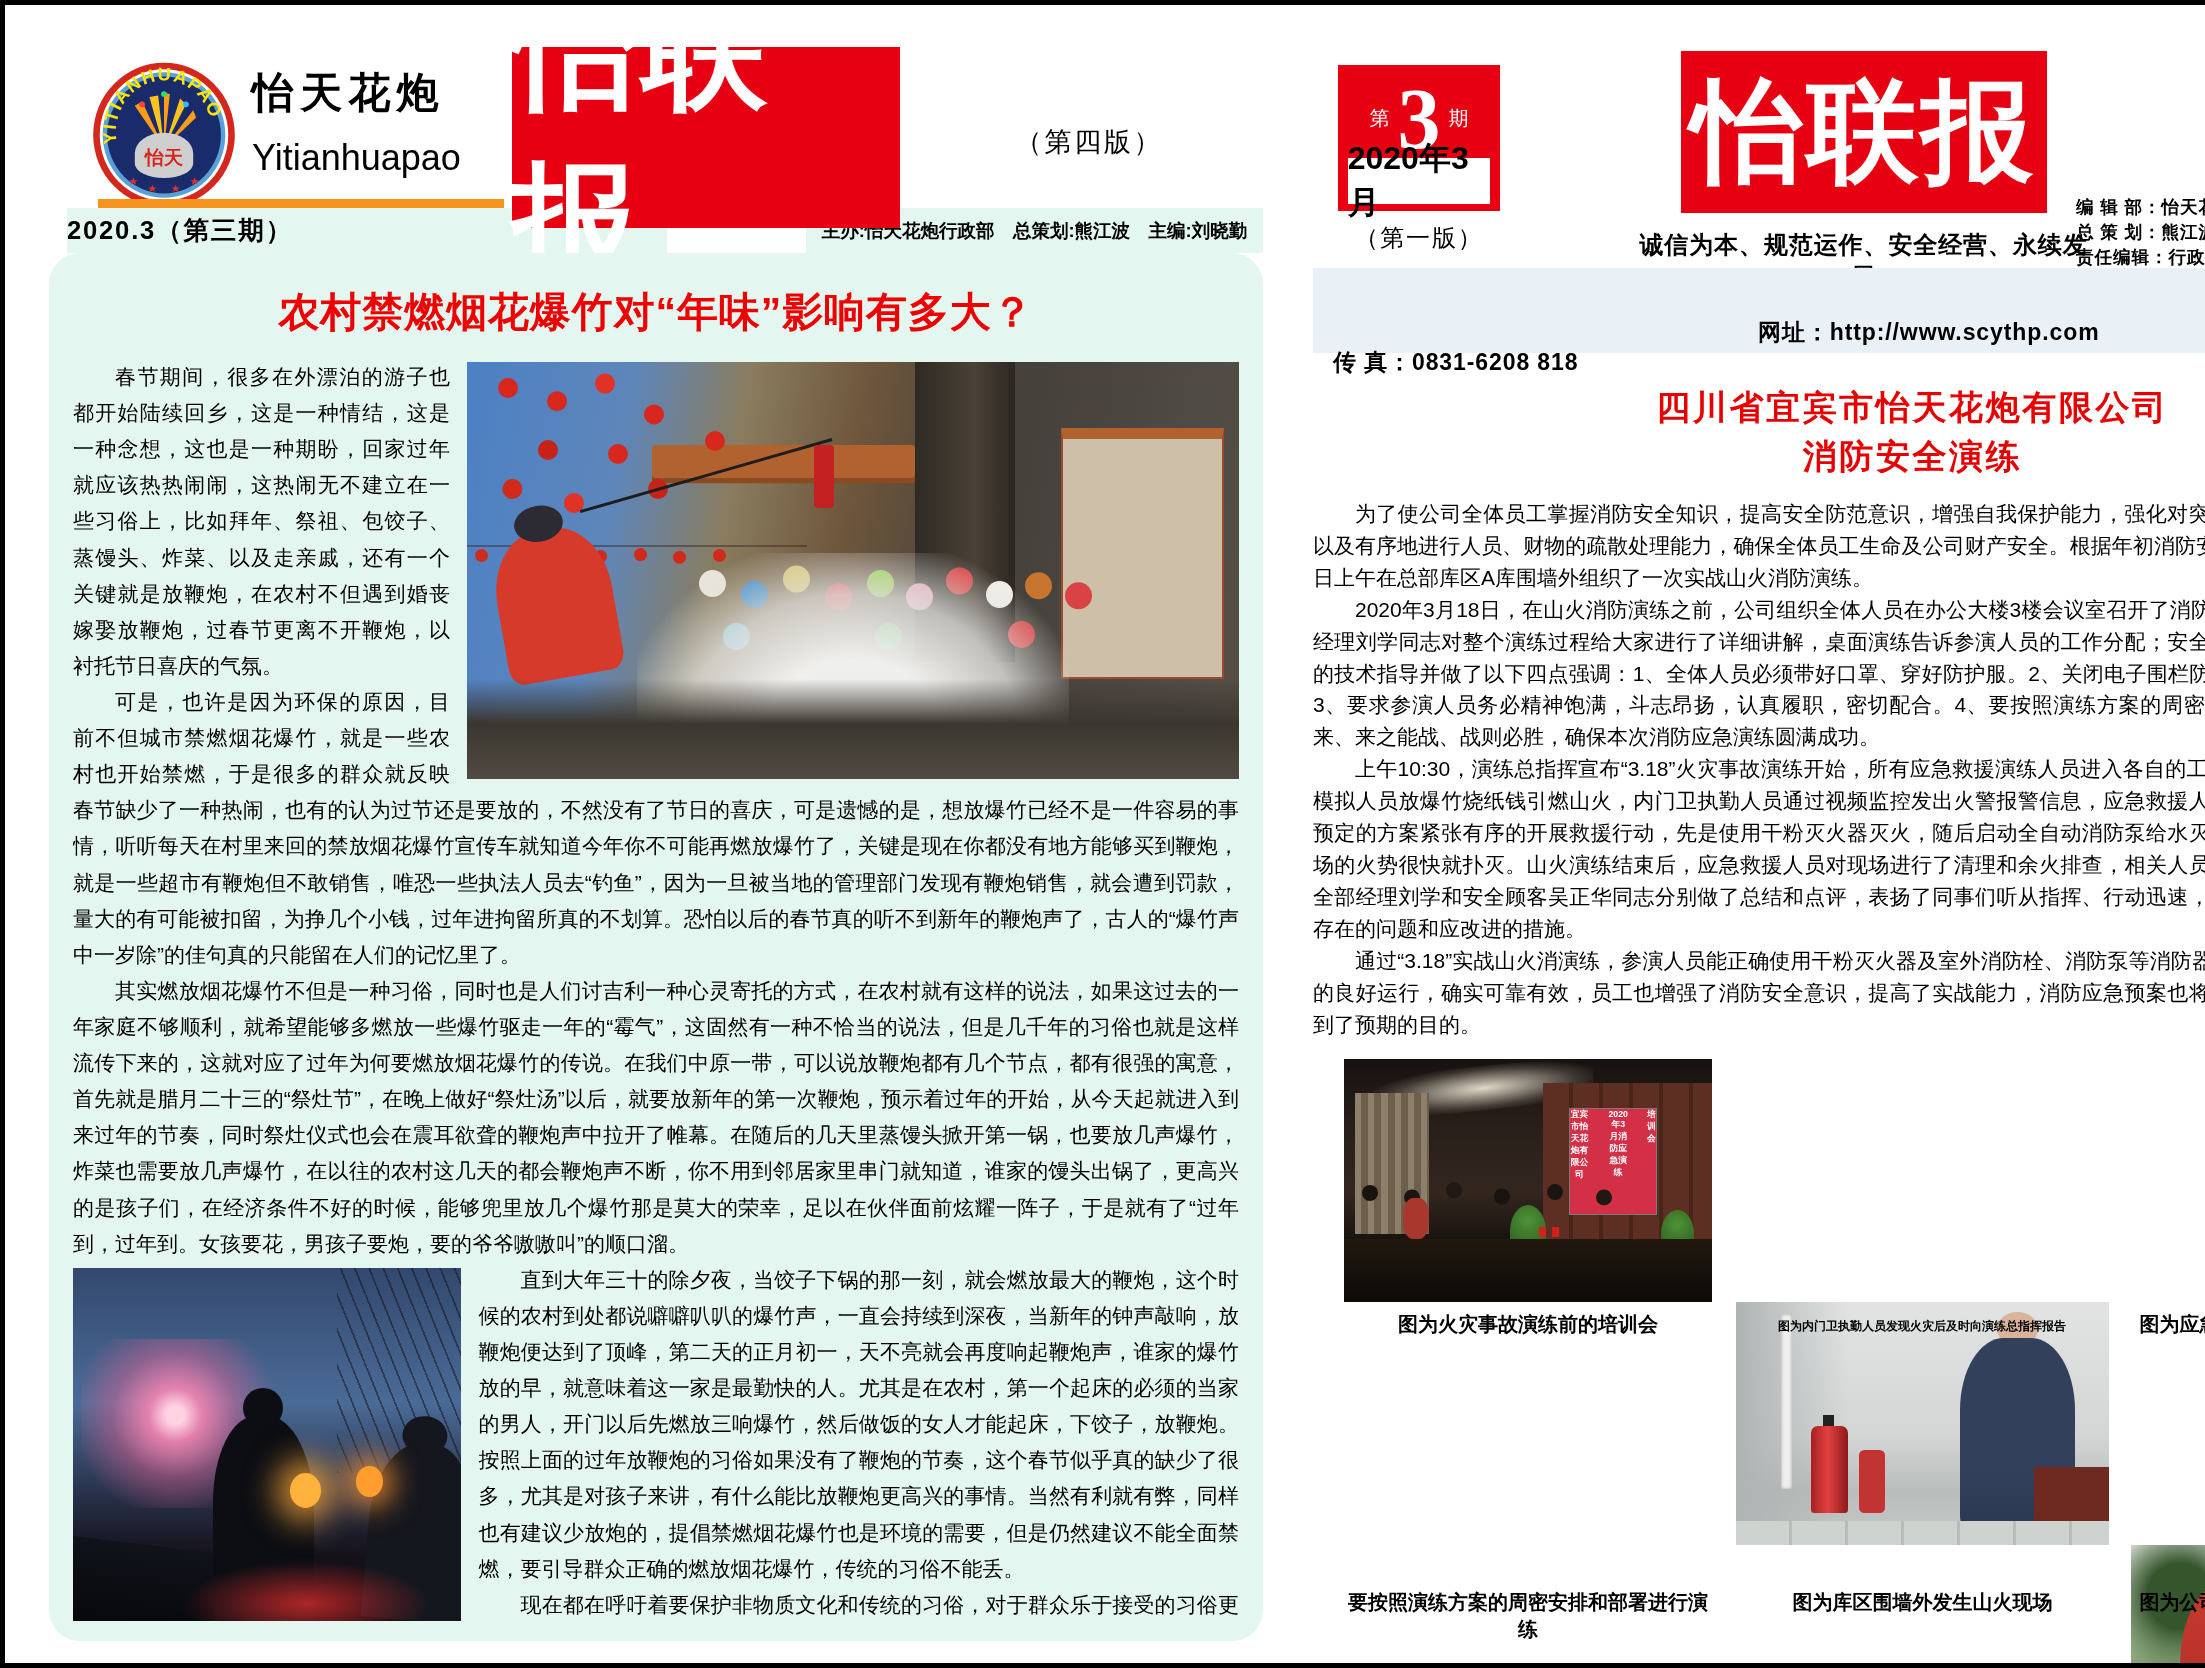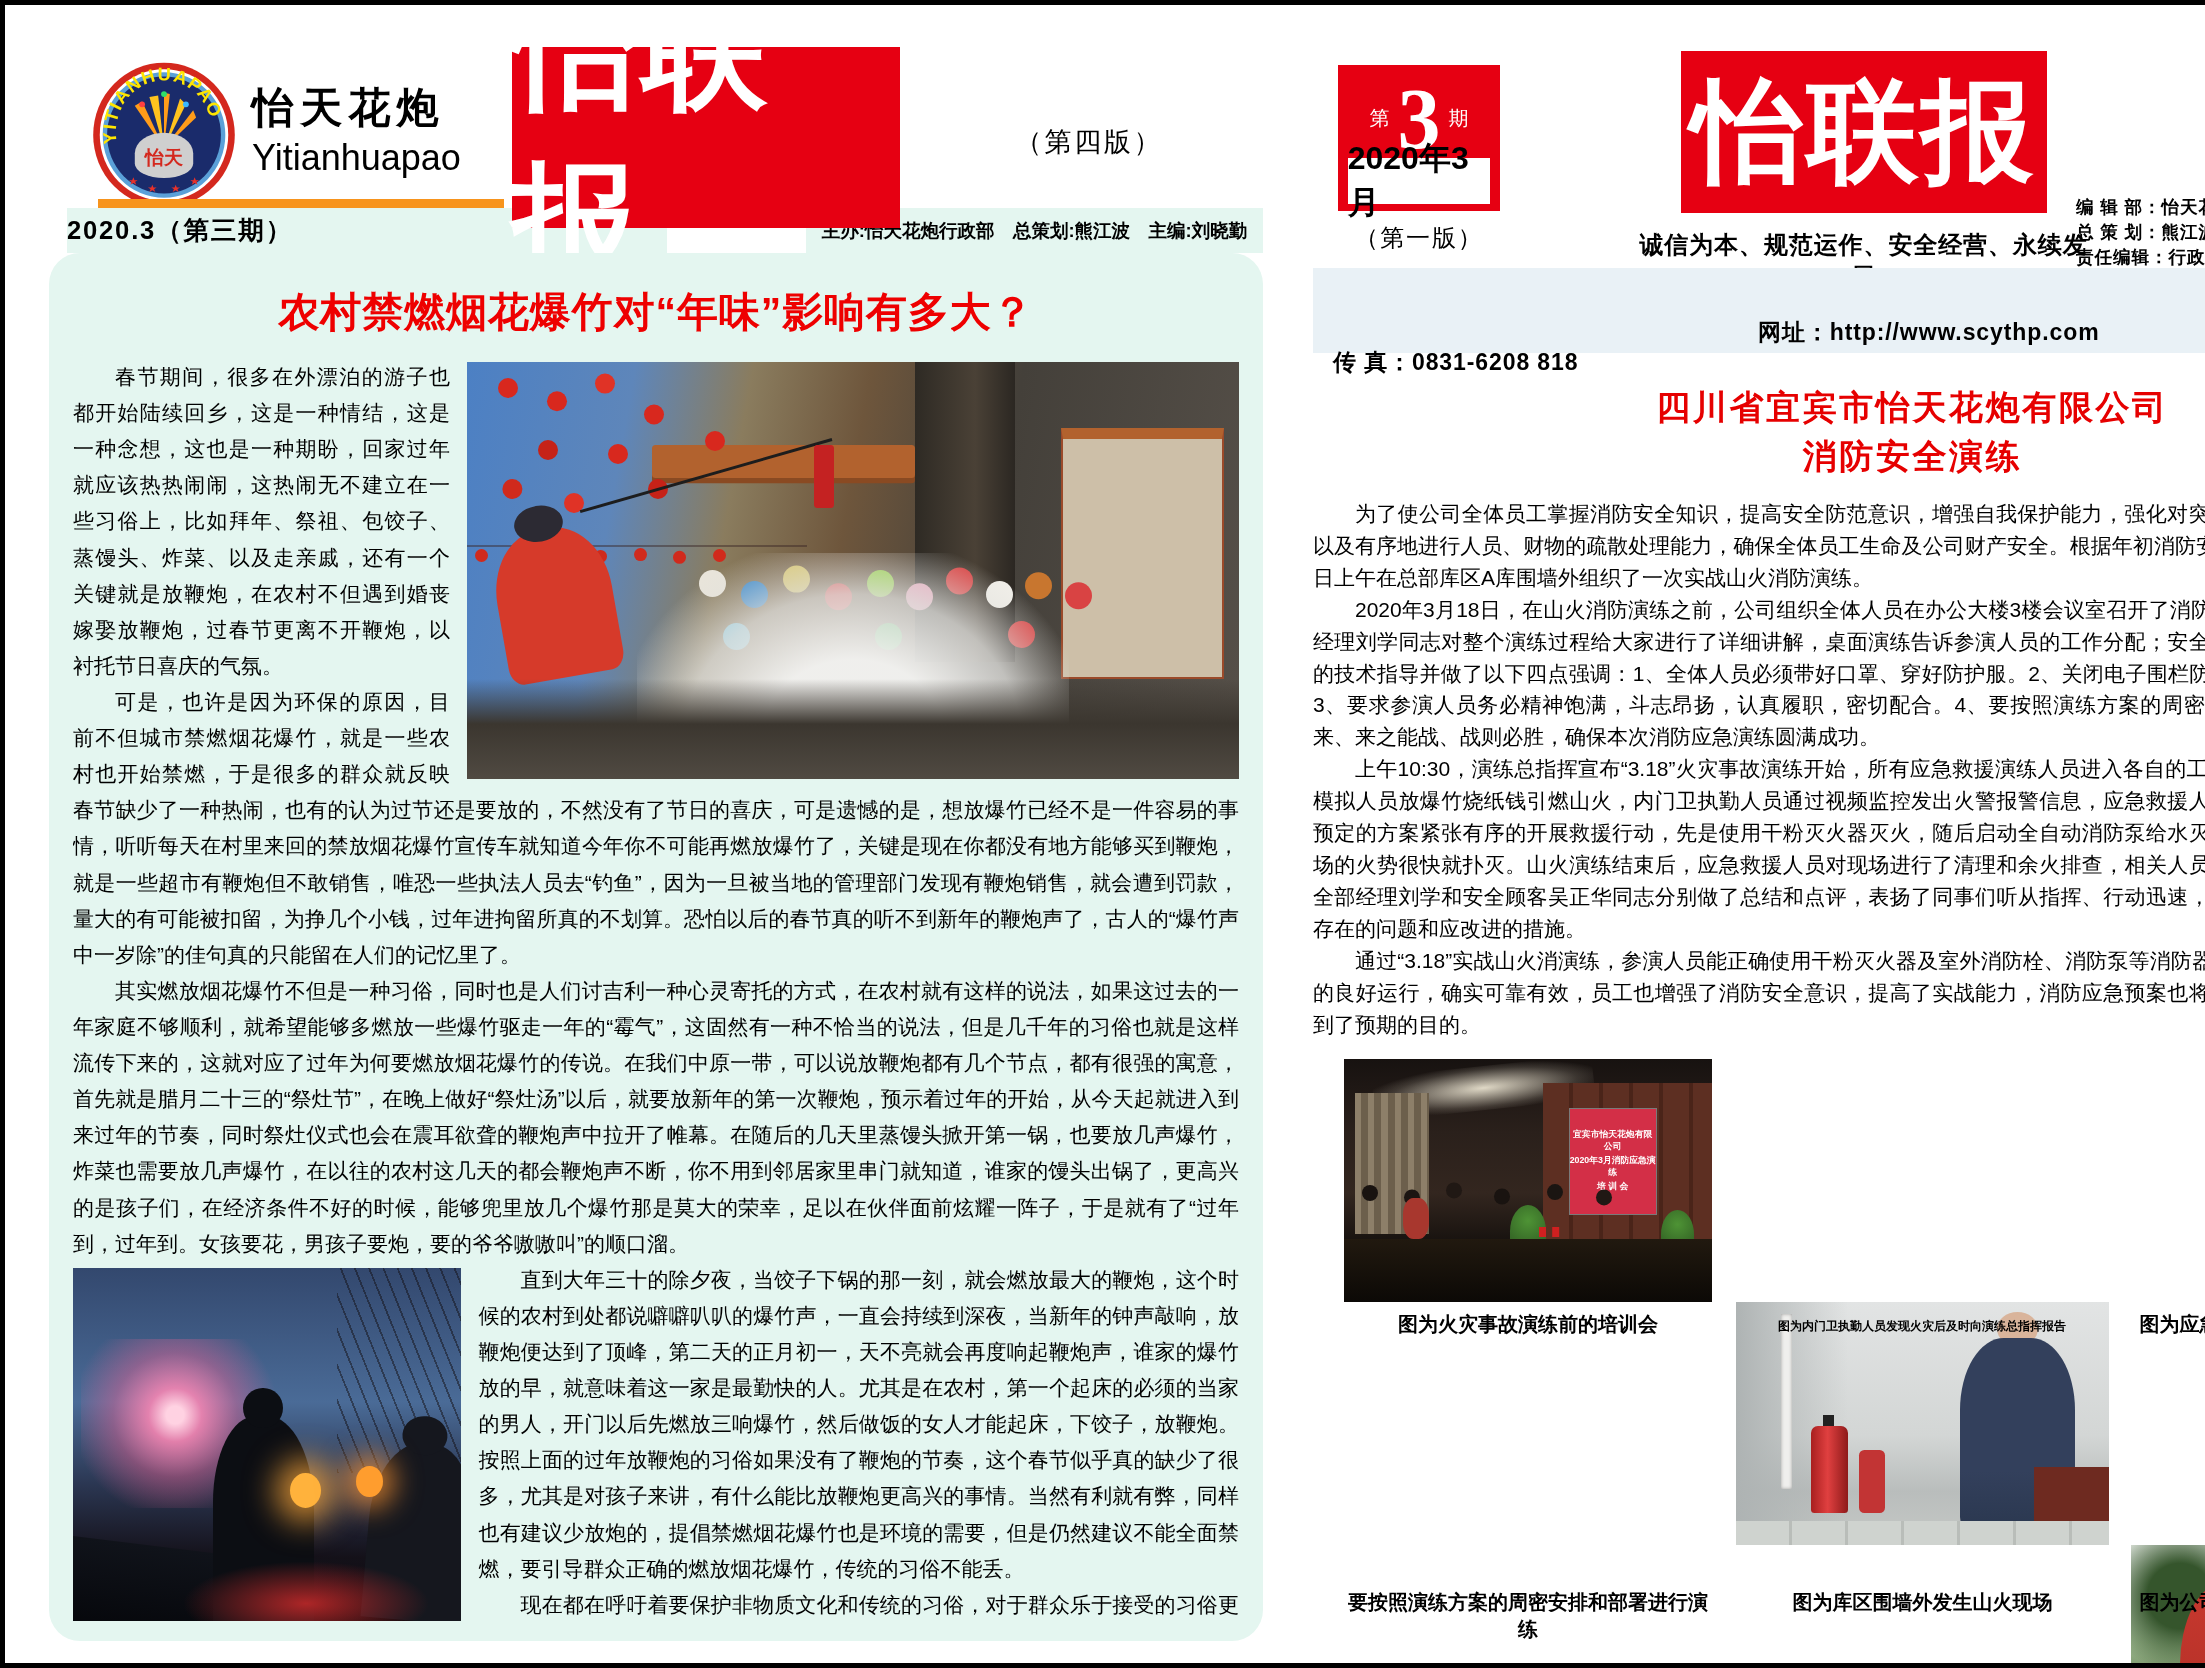--- a/index.html
+++ b/index.html
@@ -89,21 +89,21 @@
   .r-body p{margin:0;text-indent:2em;}
   .caption{font-size:20px;font-weight:700;text-align:center;}
 
   
   .ph1{background:linear-gradient(180deg,#171210 0%,#2a201b 30%,#33261f 55%,#14100d 78%,#0e0b09 100%);}
   .ph1 .lightbar{left:8%;top:3%;width:60%;height:18%;transform:rotate(-6deg);
     background:radial-gradient(ellipse,rgba(245,238,218,.9),rgba(245,238,218,.15) 60%,transparent 78%);}
   .ph1 .wood{right:0;top:10%;width:46%;height:66%;background:repeating-linear-gradient(90deg,#5d2f22 0 26.5px,#4a2419 26.5px 30px);}
   .ph1 .curtain{left:3%;top:14%;width:20%;height:58%;background:repeating-linear-gradient(90deg,#8d7f69 0 6.2px,#6c5f4c 6.2px 13.2px);}
   .ph1 .screen{right:15%;top:20%;width:24%;height:44%;background:#d32f47;border:1.8px solid #7a7a7a;
-    display:flex;flex-direction:column;justify-content:center;gap:2px;text-align:center;color:#fff;}
+    display:flex;justify-content:center;gap:19px;text-align:center;color:#fff;}
   .ph1 .screen span{font-size:8.8px;font-weight:700;display:block;}
   .ph1 .plant1{left:45%;top:60%;width:10%;height:22%;border-radius:50% 50% 20% 20%;
     background:radial-gradient(circle at 50% 30%,#4e9335,#2f5c22 75%);}
   .ph1 .plant2{right:5%;top:62%;width:9%;height:20%;border-radius:50% 50% 20% 20%;
     background:radial-gradient(circle at 50% 30%,#4e9335,#2f5c22 75%);}
   .ph1 .heads{left:5%;top:52%;width:16px;height:16px;border-radius:50%;background:#191310;
     box-shadow:42px 4.4px 0 #1b1512,84px -2.6px 0 #201814,132px 3.5px 0 #191310,185px -0.9px 0 #1b1512,234px 4.4px 0 #201814;}
   .ph1 .redp{left:16%;top:57%;width:7%;height:17%;background:#a8372e;border-radius:40%;}
   .ph1 .table{left:0;bottom:0;width:100%;height:26%;background:linear-gradient(180deg,#21190f,#0c0906);}
   .ph1 .flags{left:53%;top:69%;width:7px;height:10.6px;background:#d02020;box-shadow:13.2px 0 0 #d02020;}
@@ -165,21 +165,21 @@
           <polygon points="116,168 120,178 110,172 122,172 112,178"></polygon>
           <polygon points="142,158 146,168 136,162 148,162 138,168"></polygon>
         </g>
         <path id="arcL" d="M38,122 A66,72 0 1 1 162,122" fill="none"></path>
         <text font-size="25" font-weight="bold" fill="#ffe600" letter-spacing="2">
           <textPath href="#arcL" startOffset="4%">YITIANHUAPAO</textPath>
         </text>
       </svg>
     </div>
 
-    <div class="abs brand-cn" style="left:247px;top:75px;">怡天花炮</div>
+    <div class="abs brand-cn" style="left:247px;top:60px;">怡天花炮</div>
     <div class="abs brand-en" style="left:247px;top:132px;">Yitianhuapao</div>
     <div class="abs orange-bar" style="left:93px;top:194px;width:406px;height:9.7px;"></div>
 
     <div class="abs strip" style="left:62px;top:203px;width:600px;height:45px;">
       <span class="strip-issue">2020.3（第三期）</span>
     </div>
     <div class="abs strip strip-publisher" style="left:801px;top:203px;width:457px;height:45px;">
       <span style="font-size:18.5px;font-weight:700;">主办:怡天花炮行政部　总策划:熊江波　主编:刘晓勤</span>
     </div>
 

